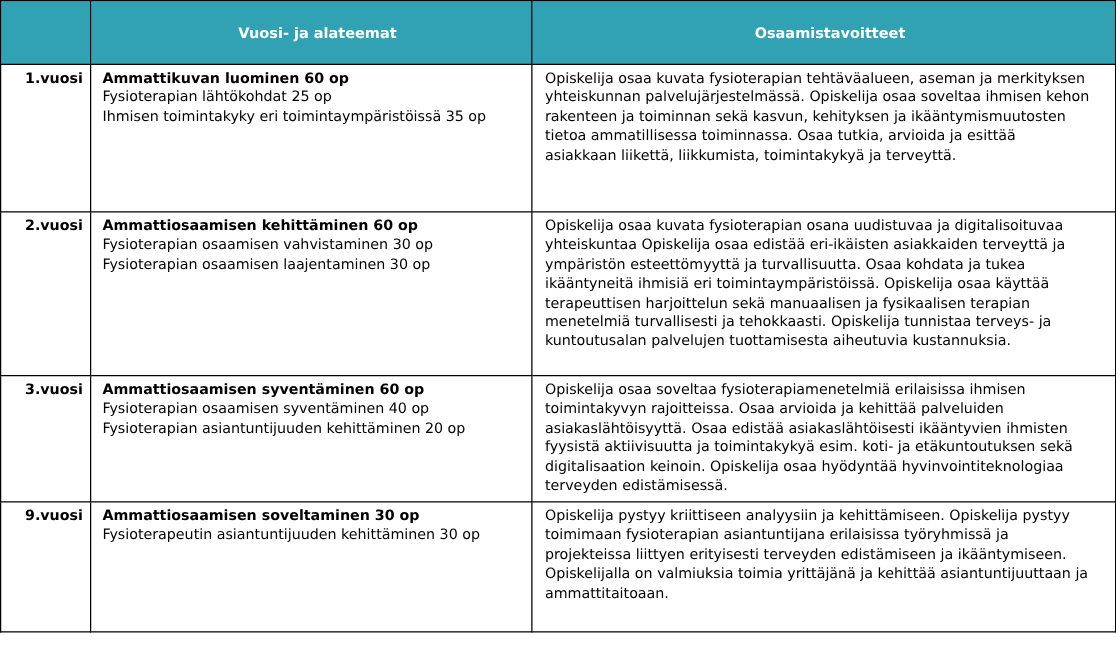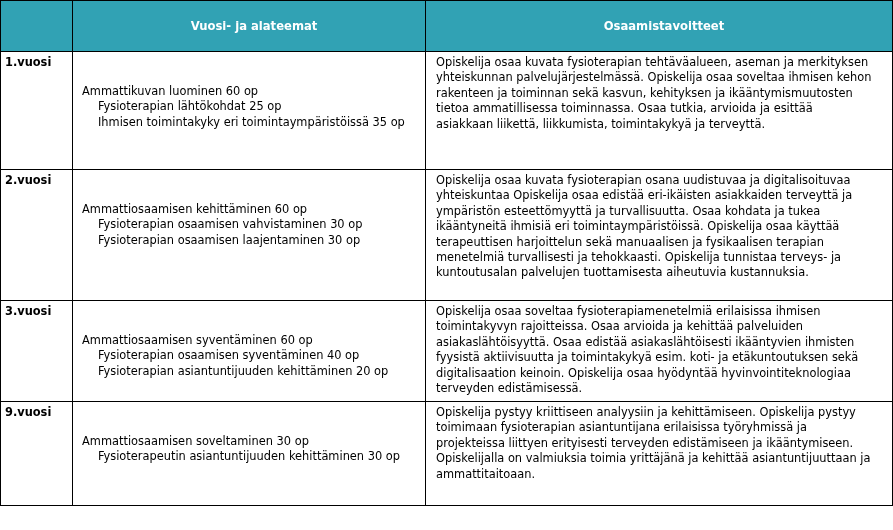--- a/index.html
+++ b/index.html
@@ -20,24 +20,24 @@
   th {
     background: #31a2b4;
     color: #ffffff;
     text-align: center;
     font-weight: bold;
     vertical-align: middle;
     padding: 0 0 0 10px;
     font-size: 11.6px;
   }
   td { padding: 3px 8px 0 9px; line-height: 15.4px; }
-  td.year { font-weight: bold; padding-left: 2px; text-align: left; }
+  td.year { font-weight: bold; padding-left: 17px; text-align: left; }
   td.year span { display: block; padding-left: 2px; }
-  .theme-title { font-weight: normal; display: block; margin-top: 29px; }
-  .sub { display: block; margin-left: 16px; }
+  .theme-title { font-weight: bold; display: block; }
+  .sub { display: block; }
   tr.r1 { height: 118px; }
   tr.r2 { height: 131px; }
   tr.r3 { height: 101px; }
   tr.r4 { height: 104px; }
   td.goals { padding-left: 10px; padding-right: 19px; }
 </style>
 </head>
 <body>
 
 <table>

